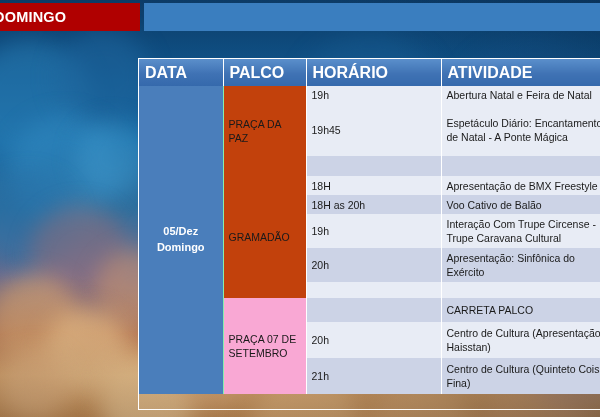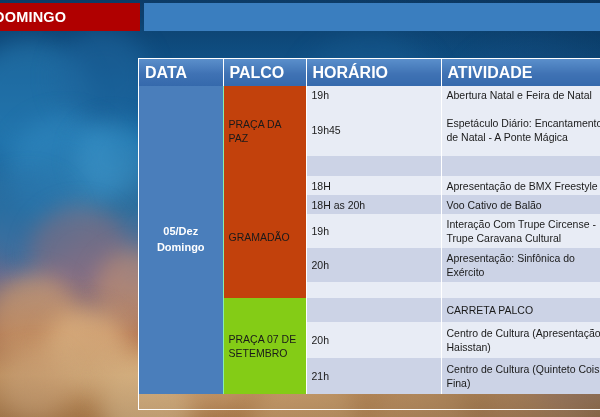--- a/index.html
+++ b/index.html
@@ -58,21 +58,21 @@
   td.date-cell{
     background:#4a7ebb;color:#ffffff;font-weight:bold;font-size:11px;
     text-align:center;vertical-align:middle;line-height:1.45;
     border-right:1px solid #86efac;
   }
   td.local-cell{vertical-align:middle;}
 
   tr.band-a td{background:#e8ecf5;}
   tr.band-b td{background:#ccd3e6;}
   tr.band-a td.local-cell{background:#c2410c;}
-  tr.band-b td.local-cell{background:#84cc16;}
+  tr.band-b td.local-cell{background:#f9a8d4;}
   tr.band-a td.date-cell,tr.band-b td.date-cell{background:#4a7ebb;}
 
   td.ativ{white-space:normal;}
   .nowrapclip{white-space:nowrap;overflow:visible;}
 </style>
 </head>
 <body>
 
 <div id="bg">
   <div class="base"></div>

